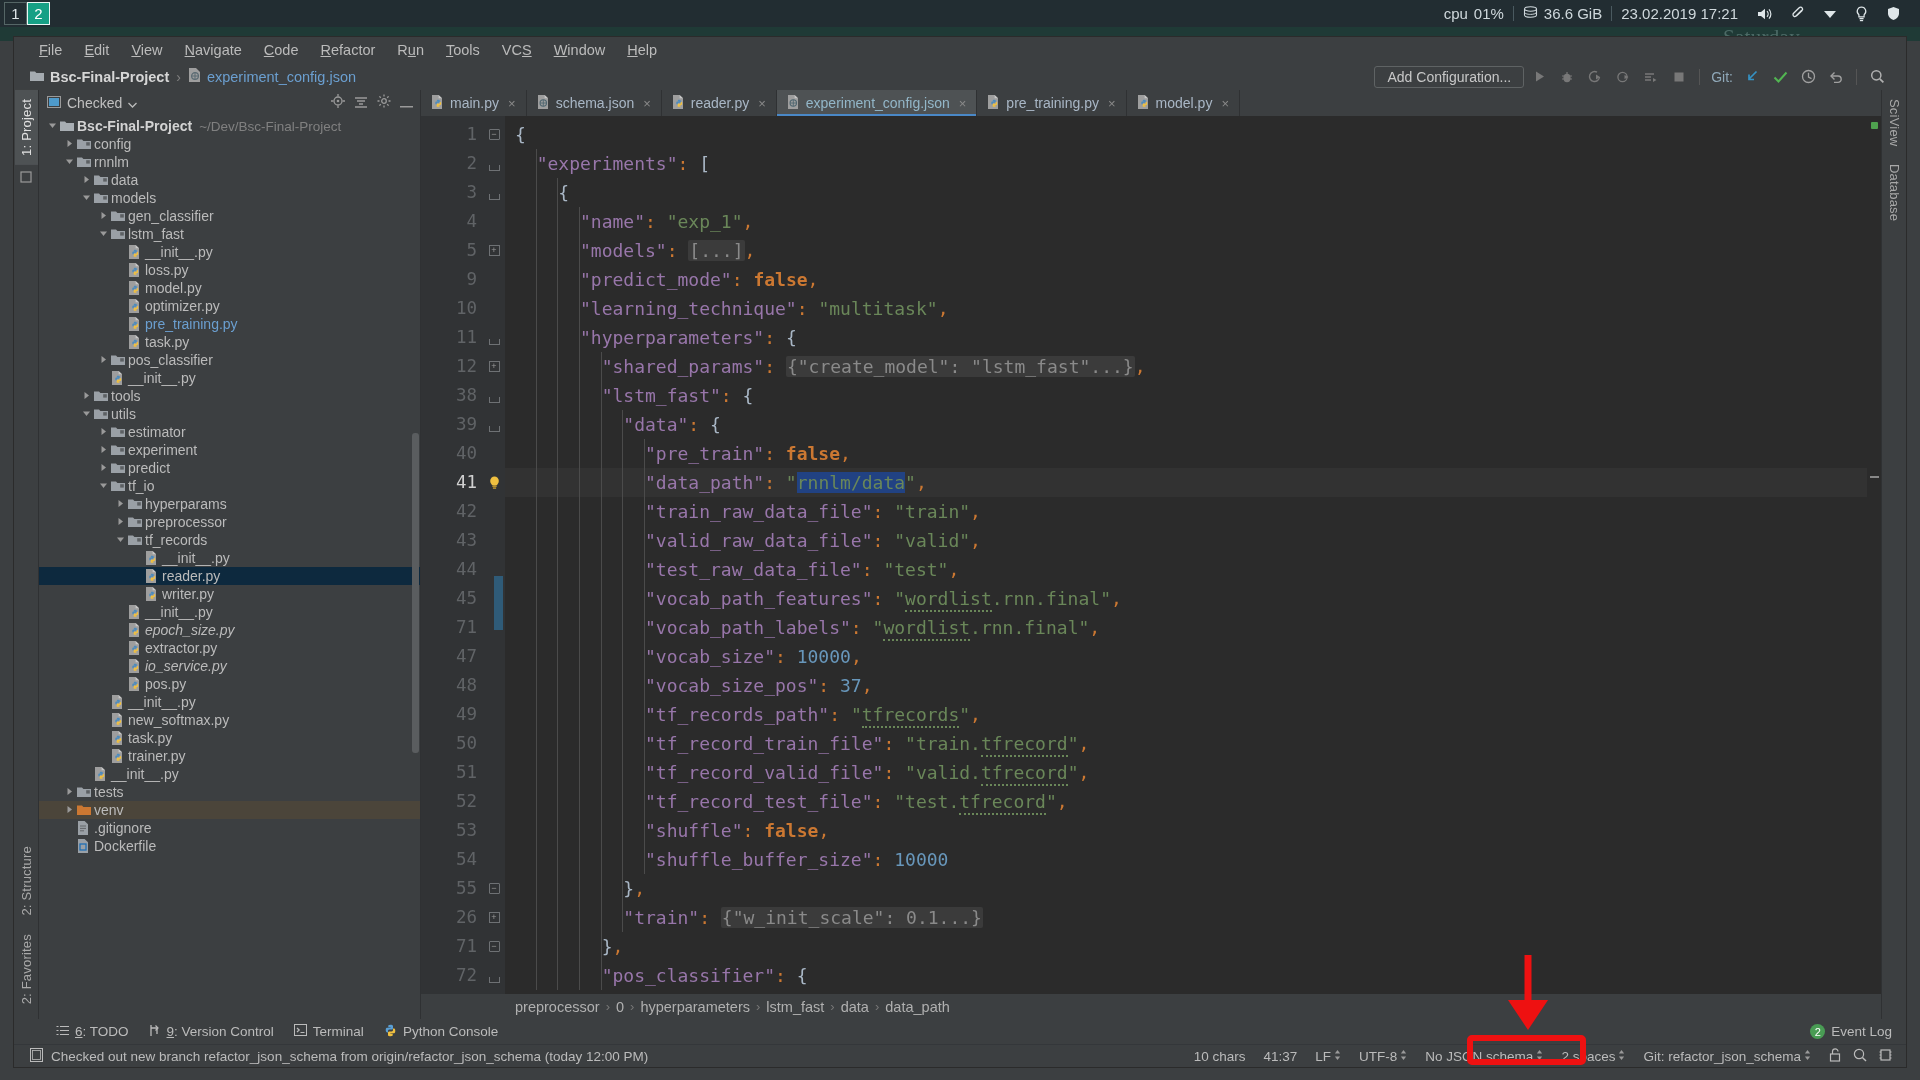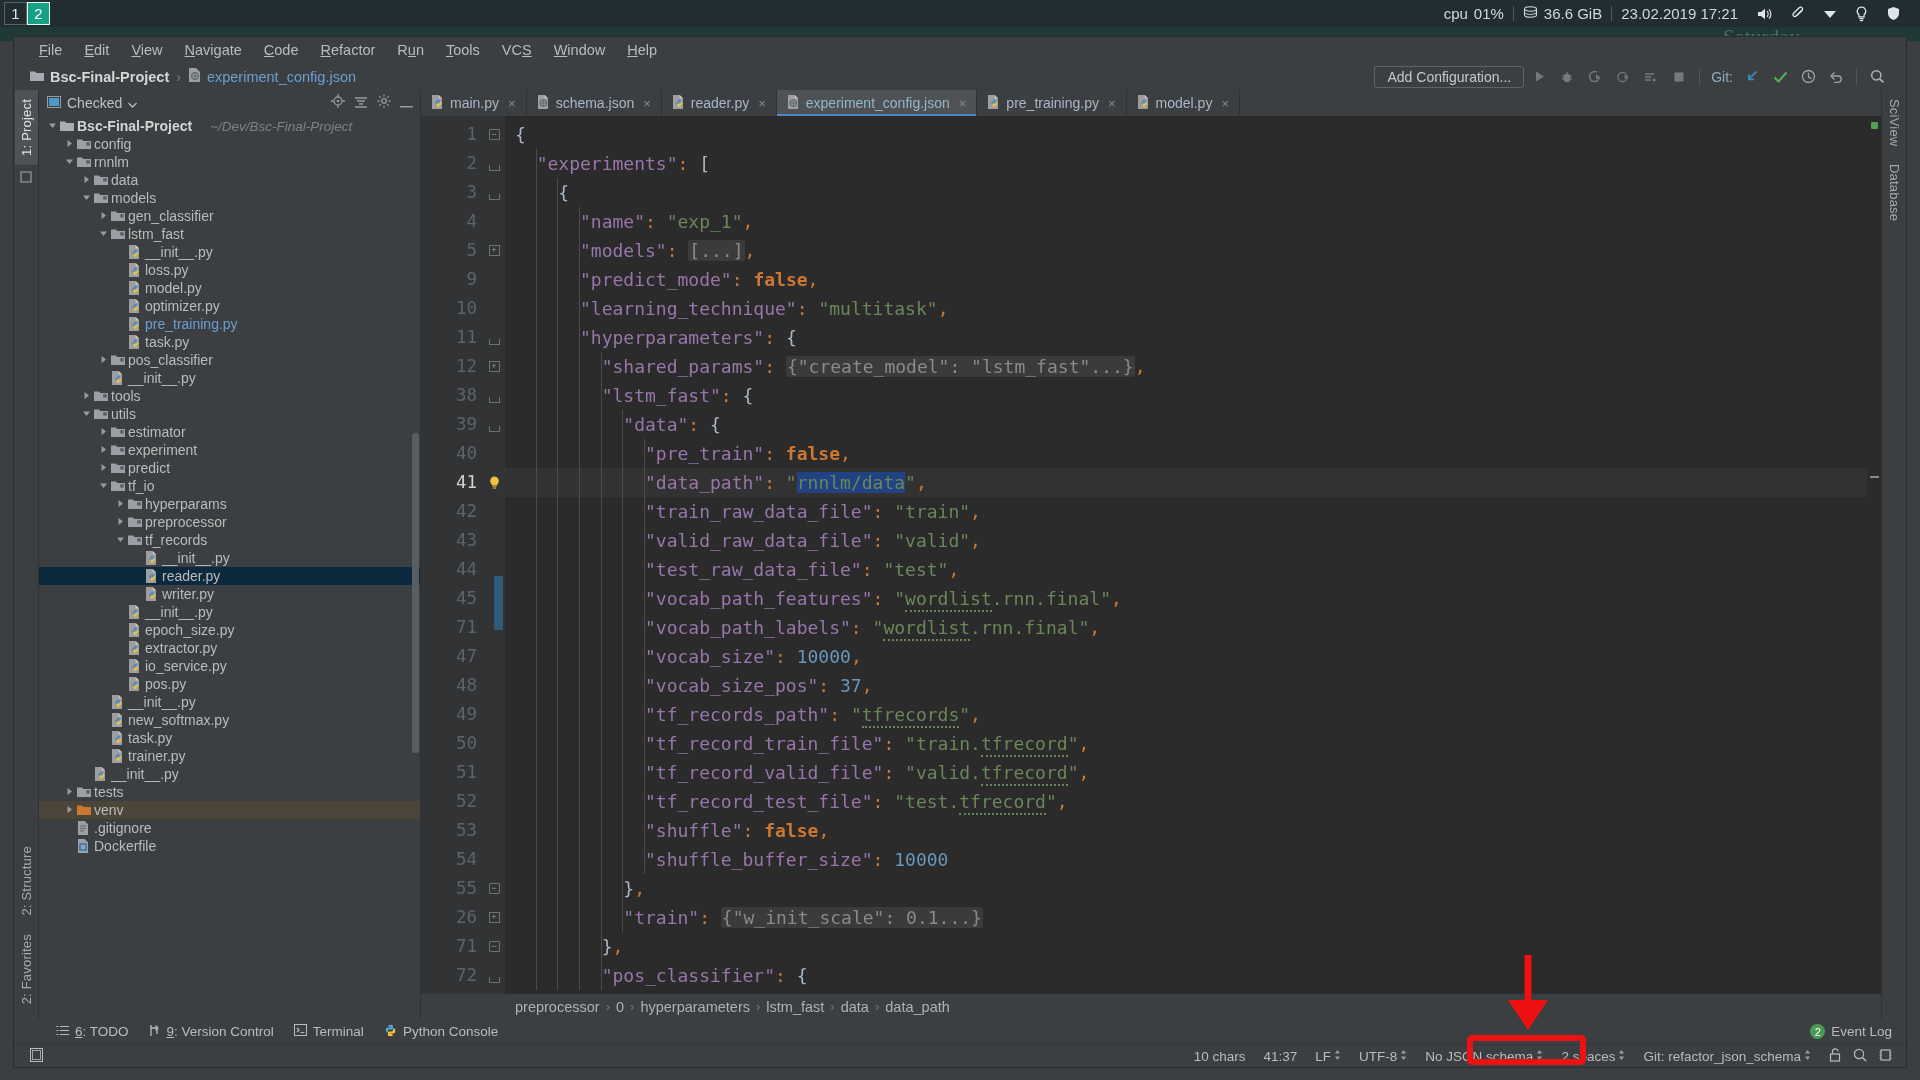--- a/index.html
+++ b/index.html
@@ -102,21 +102,21 @@
     flex:1; background:#3c3f41; overflow:hidden; position:relative;
     font-size:14px; color:#bbbbbb; padding-top:2px;
   }
   .trow { height:18px; display:flex; align-items:center; white-space:nowrap; padding-right:4px; }
   .trow.sel { background:#0d293e; }
   .trow.venv { background:#4b453a; }
   .arrow { width:11px; text-align:center; color:#9a9a9a; font-size:8px; flex:0 0 11px;}
   .tico { width:17px; display:flex; align-items:center; justify-content:center; flex:0 0 17px;}
   .tlabel { padding-left:2px; }
   .tlabel.bold { font-weight:bold; color:#d3d3d3;}
-  .tpath { color:#808080; padding-left:18px; font-size:13.5px;font-style:italic;}
+  .tpath { color:#808080; padding-left:7px; font-size:13.5px;}
   .tlabel.blue { color:#6b9fd0; }
   #tree-scroll { position:absolute; right:1px; top:0px; width:7px; height:320px; background:#5a5d5f; border-radius:3px;}
 
   
   #editor-col { flex:1; display:flex; flex-direction:column; min-width:0; background:#2b2b2b;}
   #tabs {
     height:26px; background:#3c3f41; display:flex; align-items:stretch; font-size:14px;
   }
   .etab {
     display:flex; align-items:center; gap:6px; padding:0 10px; color:#a9b7c6;
@@ -751,49 +751,49 @@
                 <path d="M1 0h6.6L11 3.2V14H1z" fill="#9e9e9e"></path>
                 <path d="M7.6 0L11 3.2H7.6z" fill="#c8c8c8"></path>
                 <g transform="translate(3.2,4.2) scale(0.62)">
                   <path d="M6.5 0.7c-2.3 0-2.2 1-2.2 1v1.6h2.3v.5H3.3s-1.6-.2-1.6 2.3 1.4 2.4 1.4 2.4h.9V7s0-1.4 1.4-1.4h2.3s1.3 0 1.3-1.3V2s.2-1.3-2.5-1.3z" fill="#4b8bbe"></path>
                   <path d="M6.5 12.3c2.3 0 2.2-1 2.2-1v-1.6H6.4v-.5h3.3s1.6.2 1.6-2.3-1.4-2.4-1.4-2.4h-.9V6s0 1.4-1.4 1.4H5.3S4 7.4 4 8.7V11s-.2 1.3 2.5 1.3z" fill="#f0c040"></path>
                 </g>
               </svg>
             </span>
             <span class="tlabel">__init__.py</span>
           </div>
+          <div class="trow" style="padding-left: 76px; font-style: italic;">
+            <span class="arrow"></span>
+            <span class="tico">
+              <svg width="13" height="14" viewBox="0 0 13 14">
+                <path d="M1 0h6.6L11 3.2V14H1z" fill="#9e9e9e"></path>
+                <path d="M7.6 0L11 3.2H7.6z" fill="#c8c8c8"></path>
+                <g transform="translate(3.2,4.2) scale(0.62)">
+                  <path d="M6.5 0.7c-2.3 0-2.2 1-2.2 1v1.6h2.3v.5H3.3s-1.6-.2-1.6 2.3 1.4 2.4 1.4 2.4h.9V7s0-1.4 1.4-1.4h2.3s1.3 0 1.3-1.3V2s.2-1.3-2.5-1.3z" fill="#4b8bbe"></path>
+                  <path d="M6.5 12.3c2.3 0 2.2-1 2.2-1v-1.6H6.4v-.5h3.3s1.6.2 1.6-2.3-1.4-2.4-1.4-2.4h-.9V6s0 1.4-1.4 1.4H5.3S4 7.4 4 8.7V11s-.2 1.3 2.5 1.3z" fill="#f0c040"></path>
+                </g>
+              </svg>
+            </span>
+            <span class="tlabel">epoch_size.py</span>
+          </div>
           <div class="trow" style="padding-left: 76px;">
             <span class="arrow"></span>
             <span class="tico">
               <svg width="13" height="14" viewBox="0 0 13 14">
                 <path d="M1 0h6.6L11 3.2V14H1z" fill="#9e9e9e"></path>
                 <path d="M7.6 0L11 3.2H7.6z" fill="#c8c8c8"></path>
                 <g transform="translate(3.2,4.2) scale(0.62)">
                   <path d="M6.5 0.7c-2.3 0-2.2 1-2.2 1v1.6h2.3v.5H3.3s-1.6-.2-1.6 2.3 1.4 2.4 1.4 2.4h.9V7s0-1.4 1.4-1.4h2.3s1.3 0 1.3-1.3V2s.2-1.3-2.5-1.3z" fill="#4b8bbe"></path>
                   <path d="M6.5 12.3c2.3 0 2.2-1 2.2-1v-1.6H6.4v-.5h3.3s1.6.2 1.6-2.3-1.4-2.4-1.4-2.4h-.9V6s0 1.4-1.4 1.4H5.3S4 7.4 4 8.7V11s-.2 1.3 2.5 1.3z" fill="#f0c040"></path>
                 </g>
               </svg>
             </span>
-            <span class="tlabel">epoch_size.py</span>
-          </div>
-          <div class="trow" style="padding-left: 76px;">
-            <span class="arrow"></span>
-            <span class="tico">
-              <svg width="13" height="14" viewBox="0 0 13 14">
-                <path d="M1 0h6.6L11 3.2V14H1z" fill="#9e9e9e"></path>
-                <path d="M7.6 0L11 3.2H7.6z" fill="#c8c8c8"></path>
-                <g transform="translate(3.2,4.2) scale(0.62)">
-                  <path d="M6.5 0.7c-2.3 0-2.2 1-2.2 1v1.6h2.3v.5H3.3s-1.6-.2-1.6 2.3 1.4 2.4 1.4 2.4h.9V7s0-1.4 1.4-1.4h2.3s1.3 0 1.3-1.3V2s.2-1.3-2.5-1.3z" fill="#4b8bbe"></path>
-                  <path d="M6.5 12.3c2.3 0 2.2-1 2.2-1v-1.6H6.4v-.5h3.3s1.6.2 1.6-2.3-1.4-2.4-1.4-2.4h-.9V6s0 1.4-1.4 1.4H5.3S4 7.4 4 8.7V11s-.2 1.3 2.5 1.3z" fill="#f0c040"></path>
-                </g>
-              </svg>
-            </span>
             <span class="tlabel">extractor.py</span>
           </div>
-          <div class="trow" style="padding-left: 76px;">
+          <div class="trow" style="padding-left: 76px; font-style: italic;">
             <span class="arrow"></span>
             <span class="tico">
               <svg width="13" height="14" viewBox="0 0 13 14">
                 <path d="M1 0h6.6L11 3.2V14H1z" fill="#9e9e9e"></path>
                 <path d="M7.6 0L11 3.2H7.6z" fill="#c8c8c8"></path>
                 <g transform="translate(3.2,4.2) scale(0.62)">
                   <path d="M6.5 0.7c-2.3 0-2.2 1-2.2 1v1.6h2.3v.5H3.3s-1.6-.2-1.6 2.3 1.4 2.4 1.4 2.4h.9V7s0-1.4 1.4-1.4h2.3s1.3 0 1.3-1.3V2s.2-1.3-2.5-1.3z" fill="#4b8bbe"></path>
                   <path d="M6.5 12.3c2.3 0 2.2-1 2.2-1v-1.6H6.4v-.5h3.3s1.6.2 1.6-2.3-1.4-2.4-1.4-2.4h-.9V6s0 1.4-1.4 1.4H5.3S4 7.4 4 8.7V11s-.2 1.3 2.5 1.3z" fill="#f0c040"></path>
                 </g>
               </svg>
@@ -1161,20 +1161,21 @@
       <span>Event Log</span>
     </div>
   </div>
 
   <div id="status">
     <div class="st-left">
       <span><svg width="13" height="14" viewBox="0 0 13 14">
             <rect x="0.5" y="0.5" width="12" height="13" fill="none" stroke="#bbb" stroke-width="1"></rect>
             <rect x="2.5" y="2.5" width="8" height="9" fill="none" stroke="#bbb" stroke-width="0.8"></rect>
           </svg></span>
+      <span>Checked out new branch refactor_json_schema from origin/refactor_json_schema (today 12:00 PM)</span>
     </div>
     <div class="st-right">
         <div class="st-item">
           <span>10 chars</span>
         </div>
         <div class="st-item">
           <span>41:37</span>
         </div>
         <div class="st-item">
           <span>LF</span>

